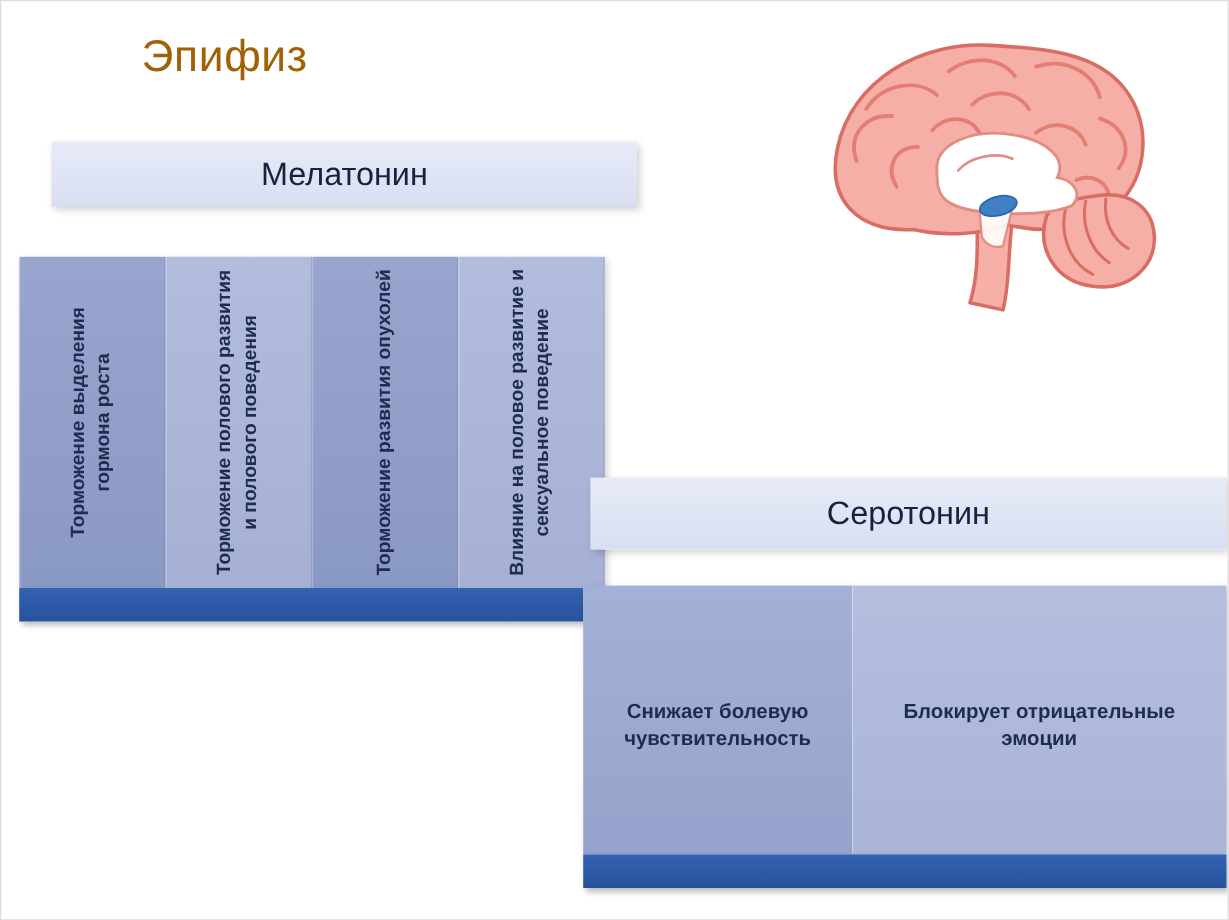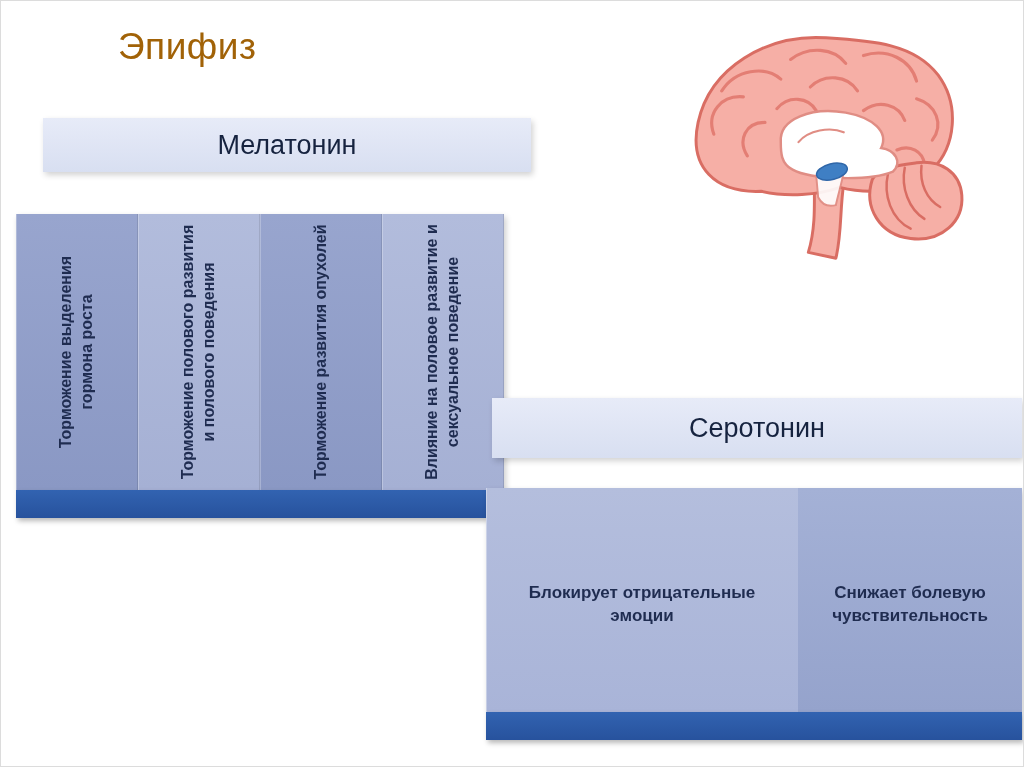--- a/index.html
+++ b/index.html
@@ -92,25 +92,25 @@
     <div class="vtext">Влияние на половое развитие и сексуальное поведение</div>
   </div>
 </div>
 <div class="bar bar-melatonin"></div>
 
 <div class="hdr hdr-serotonin">
   <span>Серотонин</span>
 </div>
 
 <div class="sero-boxes">
+  <div class="sero-box sero-left">
+    <span>Снижает болевую чувствительность</span>
+  </div>
   <div class="sero-box sero-right">
     <span>Блокирует отрицательные эмоции</span>
-  </div>
-  <div class="sero-box sero-left">
-    <span>Снижает болевую чувствительность</span>
   </div>
 </div>
 <div class="bar bar-serotonin"></div>
 
 <svg class="brain" viewBox="0 0 320 250" aria-hidden="true">
 
   <path d="M146,150 C146,178 148,204 140,230 L168,236 C174,212 172,186 176,160 Z" fill="#f6b0a7" stroke="#d96d63" stroke-width="3" stroke-linejoin="round"></path>
 
   <path d="M158,12 C98,8 40,42 28,98 C18,144 46,170 92,168 C118,174 150,172 172,164 C204,172 246,168 266,146 C290,122 294,80 272,50 C248,18 206,15 158,12 Z" fill="#f6afa6" stroke="#d96d63" stroke-width="3" stroke-linejoin="round"></path>
 

